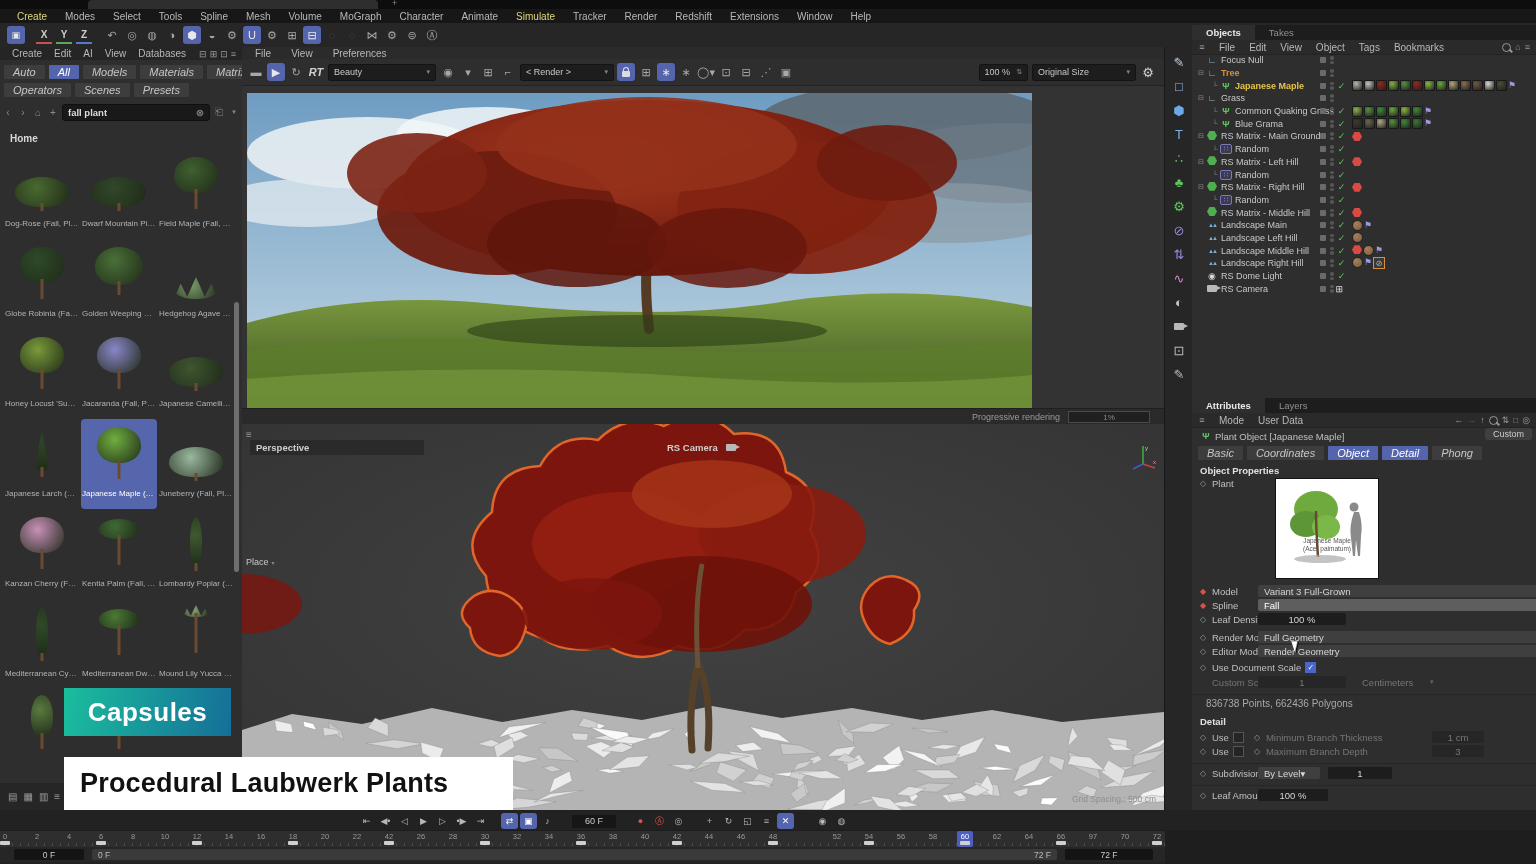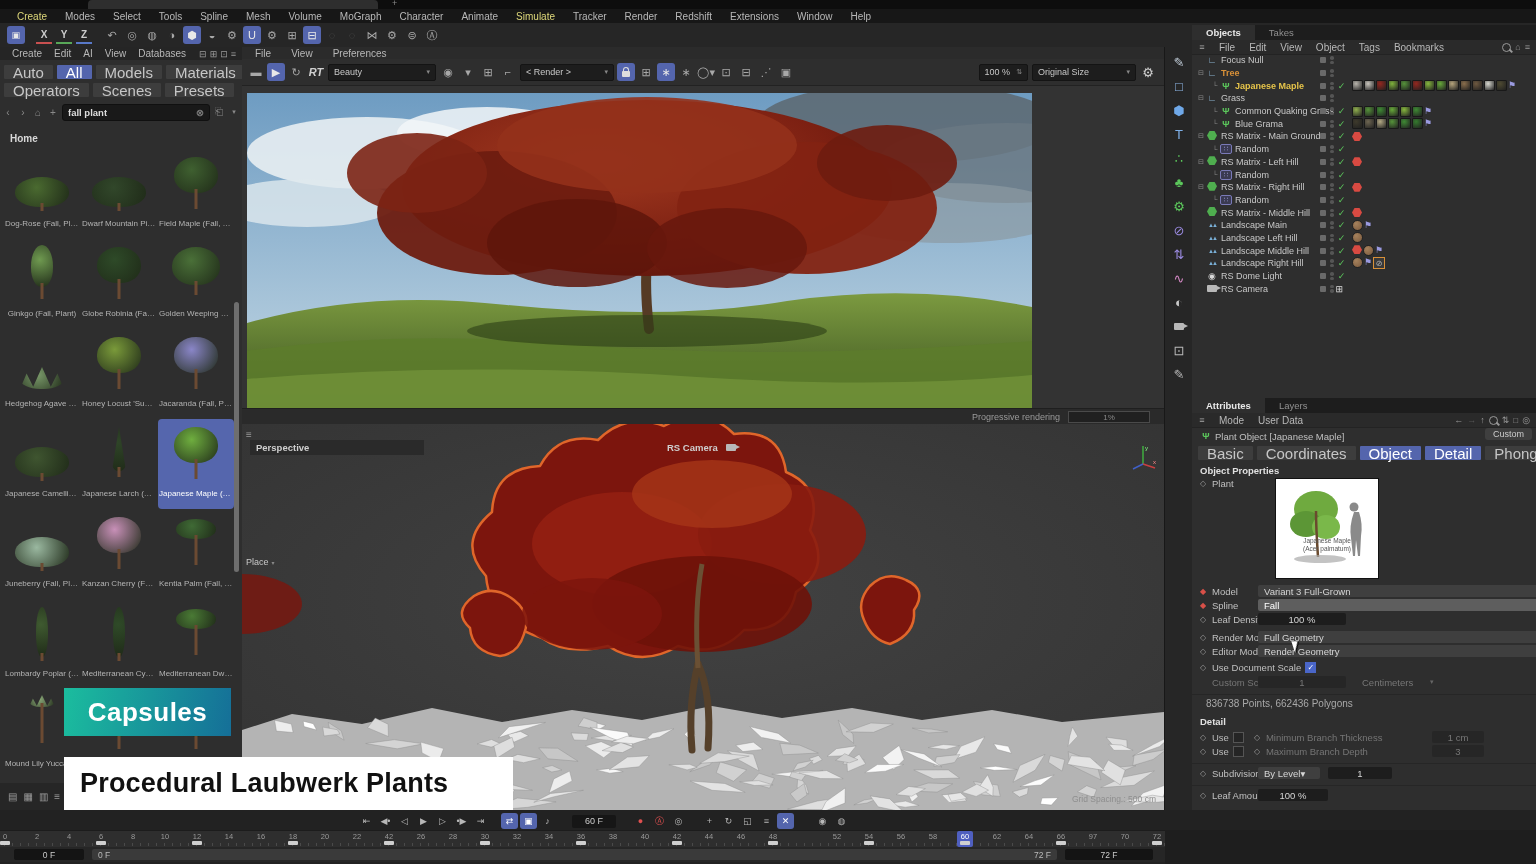--- a/index.html
+++ b/index.html
@@ -25,21 +25,21 @@
   .axisbtn{display:inline-flex;align-items:center;justify-content:center;width:16px;height:15px;margin:0 2px;
        color:#ccc;font-size:10px;font-weight:bold;border-bottom:2px solid;}
   #toolbar-right{margin-left:auto;display:flex;padding-right:10px;}
 
   
   #assetbrowser{left:0;top:47px;width:242px;height:763px;background:#2e2e2e;border-right:1px solid #151515;}
   #ab-menu{display:flex;gap:2px;height:13px;align-items:center;background:#252525;padding-left:6px;font-size:9.5px;}
   #ab-menu .mi{padding:0 6px;}
   #ab-menu-icons{margin-left:auto;display:flex;gap:3px;padding-right:6px;color:#999;font-size:9px;}
   .pill{display:inline-flex;align-items:center;justify-content:center;background:#3d3d3d;color:#c6c6c6;
-        border-radius:1px;height:14px;padding:0 9px;font-size:15px;}
+        border-radius:1px;height:14px;padding:0 9px;font-size:11px;font-style:italic;}
   .pill.active{background:#5465ad;color:#fff;}
   #ab-tabs1{position:absolute;left:4px;top:18px;display:flex;gap:4px;}
   #ab-tabs2{position:absolute;left:4px;top:36px;display:flex;gap:4px;}
   #ab-search-row{position:absolute;left:2px;top:56px;width:238px;height:18px;display:flex;align-items:center;gap:3px;}
   .nav-ic{color:#8a8a8a;font-size:10px;width:12px;text-align:center;}
   #ab-search{flex:1;background:#191919;border:1px solid #101010;border-radius:3px;height:15px;display:flex;align-items:center;
              color:#ddd;padding:0 5px;font-size:9.5px;font-weight:bold;justify-content:space-between;}
   #ab-search .clear{margin-left:auto;color:#777;}
   #ab-crumb{position:absolute;left:10px;top:86px;font-weight:bold;color:#d8d8d8;font-size:10px;}
   #plant-grid{position:absolute;left:4px;top:102px;width:232px;display:grid;grid-template-columns:repeat(3,76px);grid-auto-rows:90px;column-gap:1px;}
@@ -279,27 +279,20 @@
           <span class="trunk" style="height: 8px; top: 50px;"></span>
         </div>
         <div class="plabel ellip">Dwarf Mountain Pine (...</div>
       </div>
       <div class="pcell">
         <div class="thumb">
           <span class="canopy" style="width: 44px; height: 36px; top: 4px; background: radial-gradient(circle at 40% 35%, rgb(63, 96, 48), rgb(31, 42, 24)); border-radius: 50% 50% 46% 46%;"></span>
           <span class="trunk" style="height: 20px; top: 36px;"></span>
         </div>
         <div class="plabel ellip">Field Maple (Fall, Plant)</div>
-      </div>
-      <div class="pcell">
-        <div class="thumb">
-          <span class="canopy" style="width: 22px; height: 42px; top: 2px; background: radial-gradient(circle at 40% 35%, rgb(111, 154, 80), rgb(31, 42, 24)); border-radius: 50% 50% 46% 46%;"></span>
-          <span class="trunk" style="height: 16px; top: 40px;"></span>
-        </div>
-        <div class="plabel ellip">Ginkgo (Fall, Plant)</div>
       </div>
       <div class="pcell">
         <div class="thumb">
           <span class="canopy" style="width: 44px; height: 36px; top: 4px; background: radial-gradient(circle at 40% 35%, rgb(46, 74, 40), rgb(31, 42, 24)); border-radius: 50% 50% 46% 46%;"></span>
           <span class="trunk" style="height: 20px; top: 36px;"></span>
         </div>
         <div class="plabel ellip">Globe Robinia (Fall, Pl...</div>
       </div>
       <div class="pcell">
         <div class="thumb">

